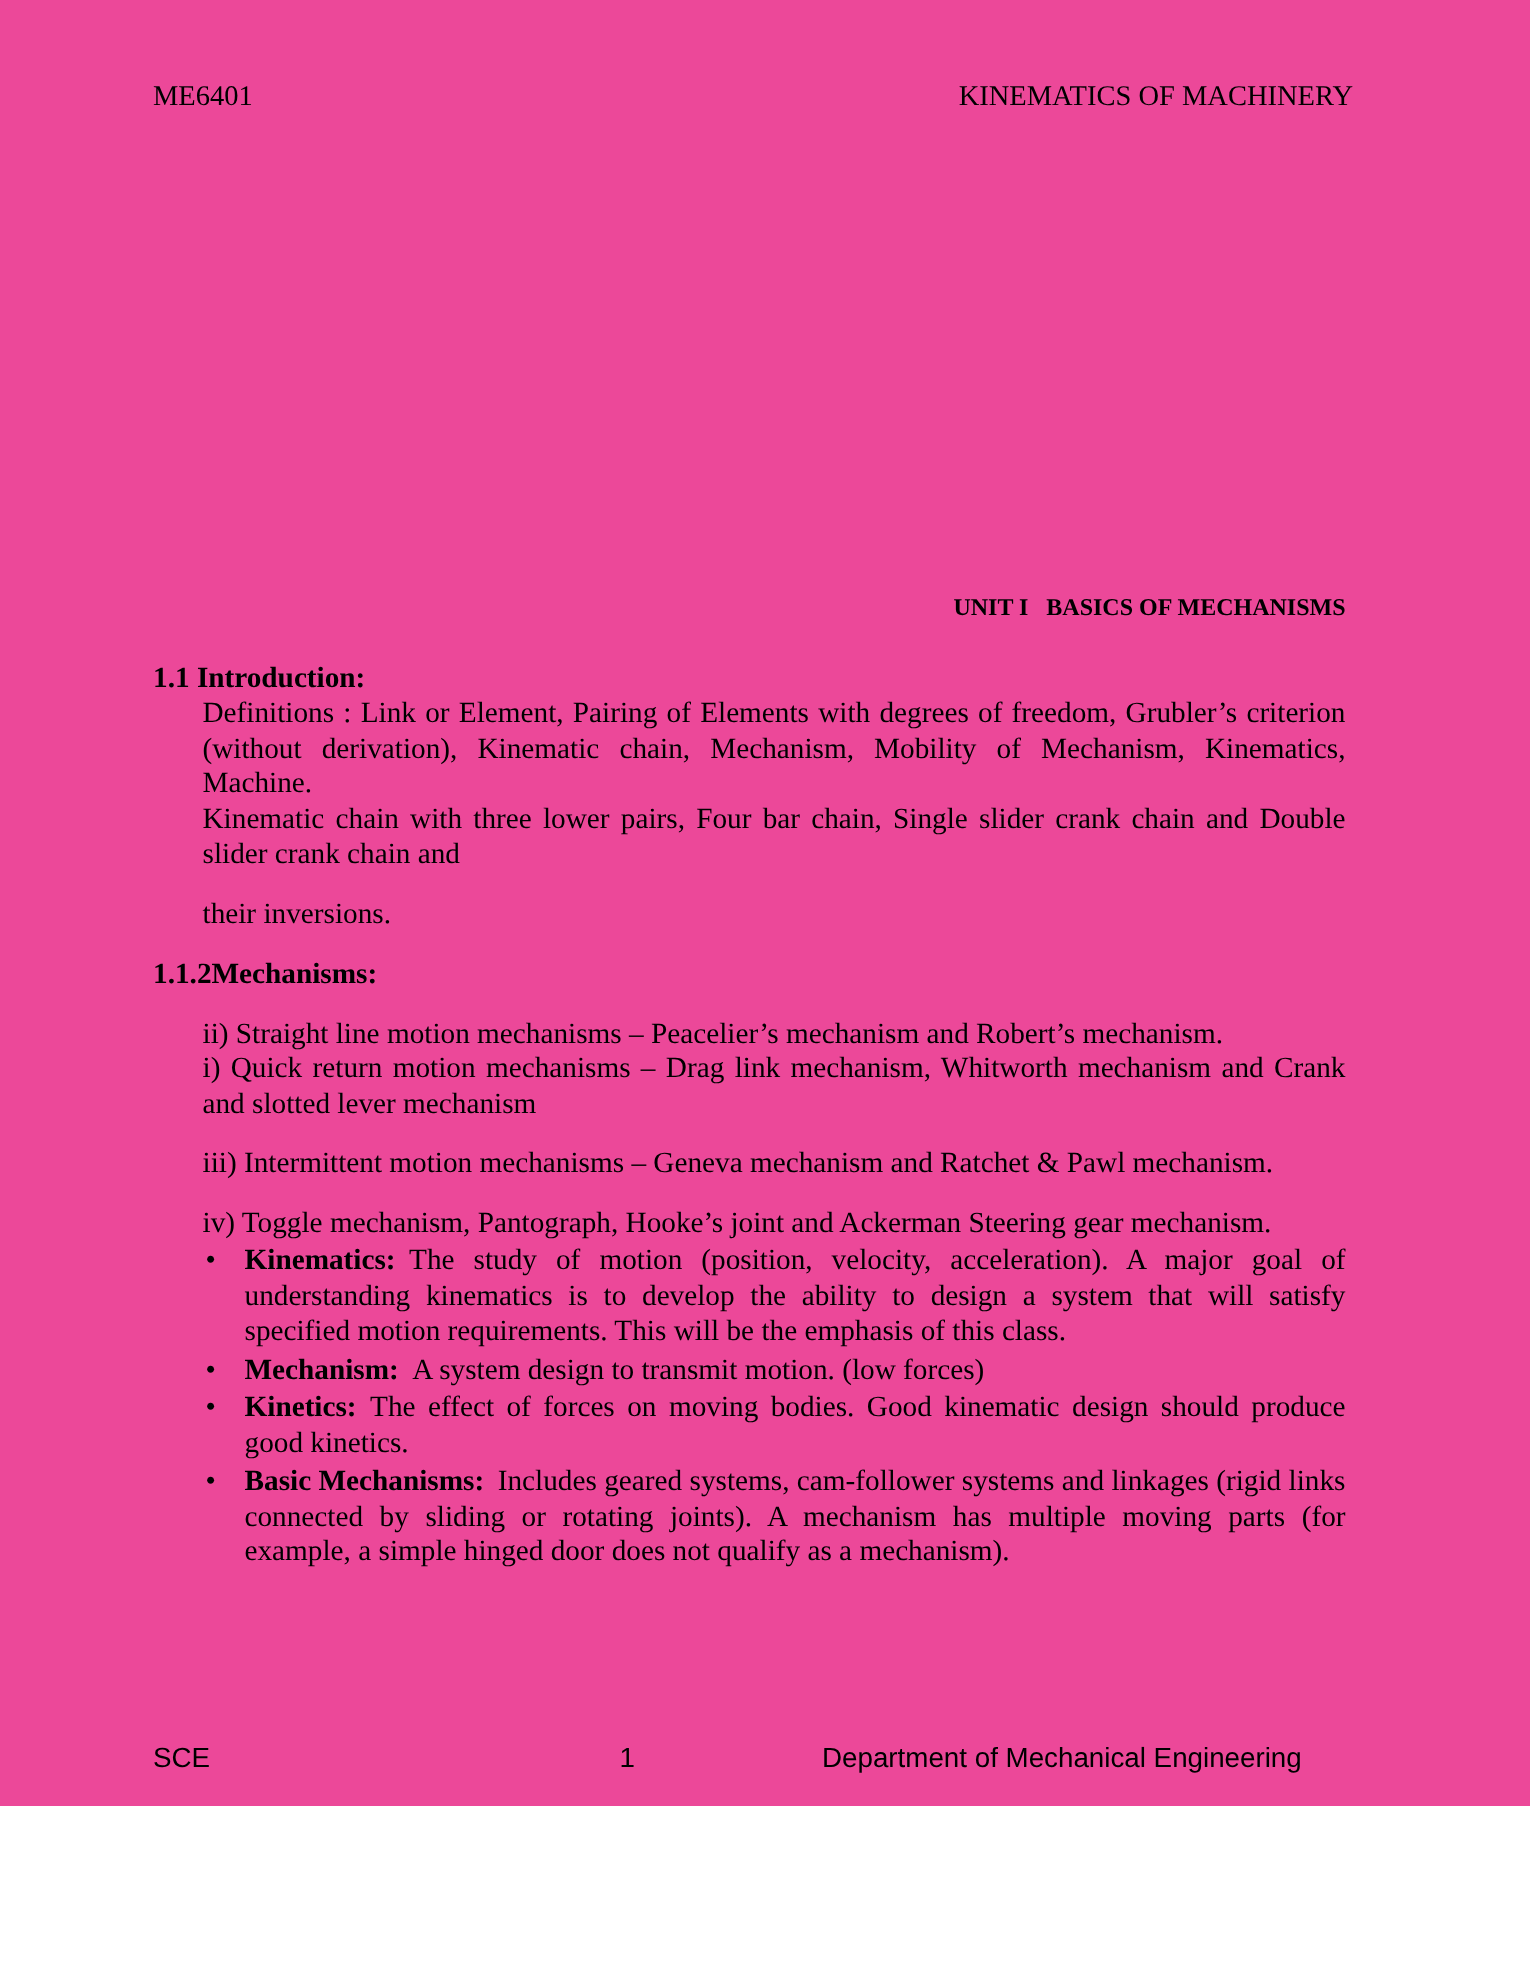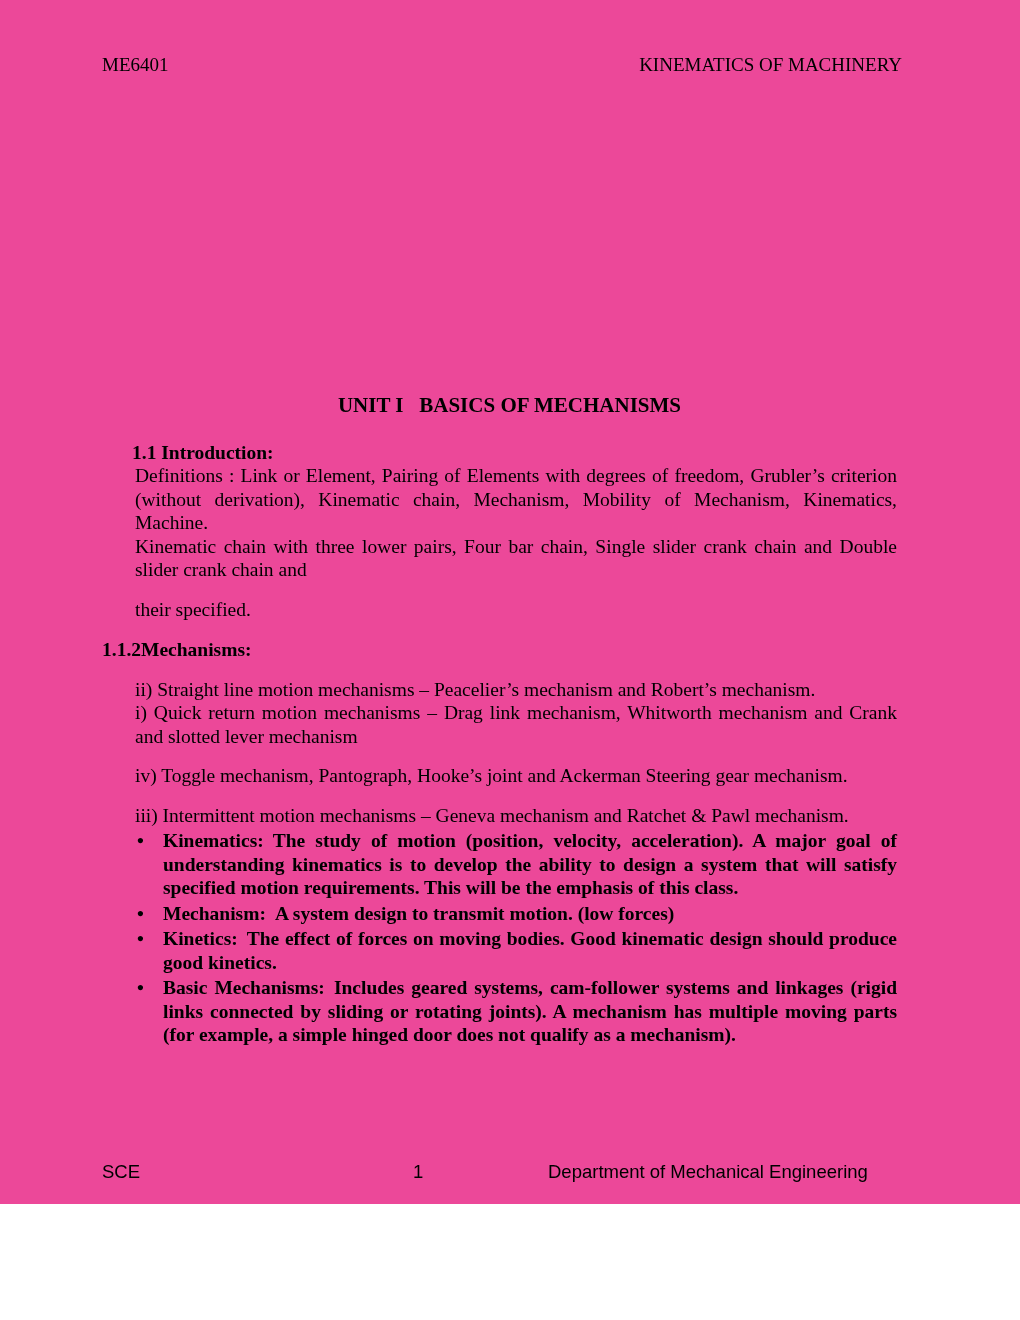--- a/index.html
+++ b/index.html
@@ -15,32 +15,31 @@
   .header{
     position:absolute;top:53px;left:102px;right:138px;
     display:flex;justify-content:space-between;
     font-size:19px;line-height:23px;
   }
   .content{
     position:absolute;top:394px;left:102px;width:795px;
     font-size:19.5px;line-height:23.5px;
   }
   .title{
-    font-weight:bold;text-align:center;font-size:21px;
+    font-weight:bold;text-align:right;font-size:16px;
     padding-left:20px;white-space:pre-wrap;
     margin:0 0 23px 0;
   }
   .h{font-weight:bold;margin:17px 0 0 0;}
-  .h.first{margin-top:0;margin-left:30px;}
+  .h.first{margin-top:0;}
   .para{margin:0 0 0 33px;text-align:justify;}
   .para.gap{margin-top:16px;}
   .bullet{
     position:relative;margin:2px 0 0 0;padding-left:61px;
     text-align:justify;
-    font-weight:bold;
   }
   .bullet::before{
     content:"\2022";
     position:absolute;left:35px;top:0;
   }
   .bullet b{margin-right:9px;}
   .footer{
     position:absolute;top:1160px;left:0;width:1020px;
     font-family:"Liberation Sans", sans-serif;
     font-size:18.5px;line-height:23px;
@@ -63,29 +62,29 @@
 
     <div class="title">UNIT I   BASICS OF MECHANISMS</div>
 
     <div>
       <div class="h first">1.1 Introduction:</div>
       <p class="para">Definitions : Link or Element, Pairing of Elements with degrees of freedom, Grubler’s criterion (without derivation), Kinematic chain, Mechanism, Mobility of Mechanism, Kinematics, Machine.</p>
     </div>
 
     <div>
       <p class="para">Kinematic chain with three lower pairs, Four bar chain, Single slider crank chain and Double slider crank chain and</p>
-      <p class="para gap">their specified.</p>
+      <p class="para gap">their inversions.</p>
     </div>
 
     <div>
       <div class="h">1.1.2Mechanisms:</div>
       <p class="para gap">ii) Straight line motion mechanisms – Peacelier’s mechanism and Robert’s mechanism.</p>
       <p class="para">i) Quick return motion mechanisms – Drag link mechanism, Whitworth mechanism and Crank and slotted lever mechanism</p>
+      <p class="para gap">iii) Intermittent motion mechanisms – Geneva mechanism and Ratchet &amp; Pawl mechanism.</p>
       <p class="para gap">iv) Toggle mechanism, Pantograph, Hooke’s joint and Ackerman Steering gear mechanism.</p>
-      <p class="para gap">iii) Intermittent motion mechanisms – Geneva mechanism and Ratchet &amp; Pawl mechanism.</p>
     </div>
 
     <div>
       <div class="bullet">
         <b>Kinematics:</b><span>The study of motion (position, velocity, acceleration).  A major goal of understanding kinematics is to develop the ability to design a system that will satisfy specified motion requirements.  This will be the emphasis of this class.</span>
       </div>
       <div class="bullet">
         <b>Mechanism:</b><span>A system design to transmit motion. (low forces)</span>
       </div>
       <div class="bullet">

